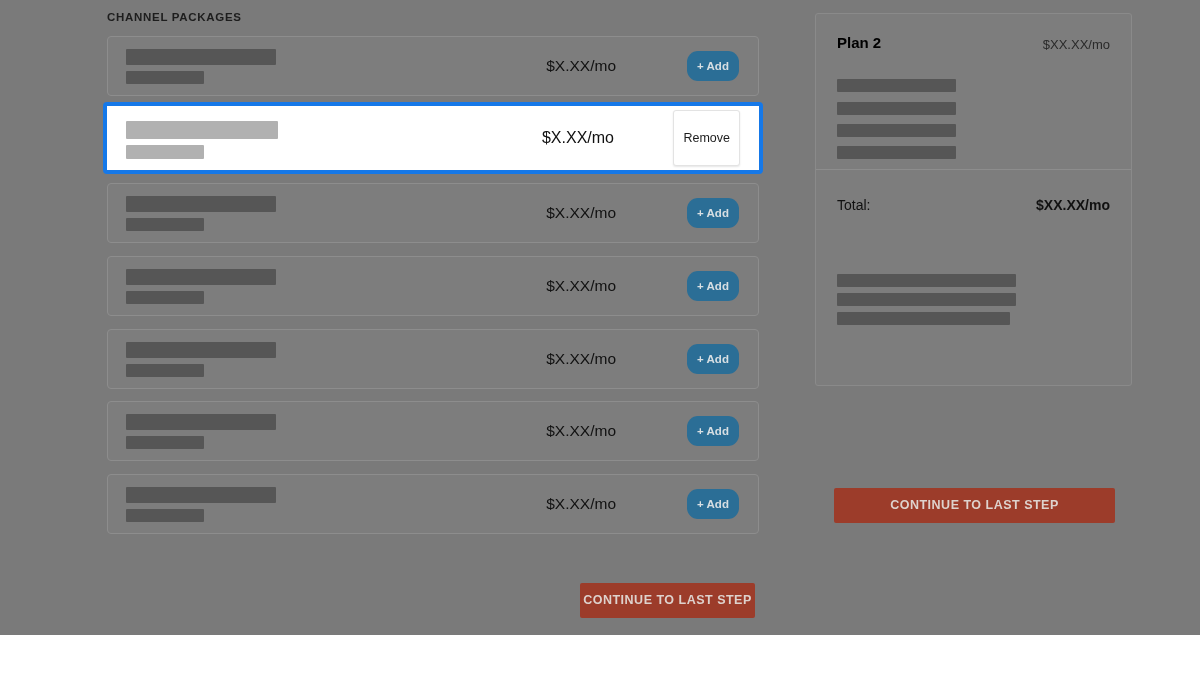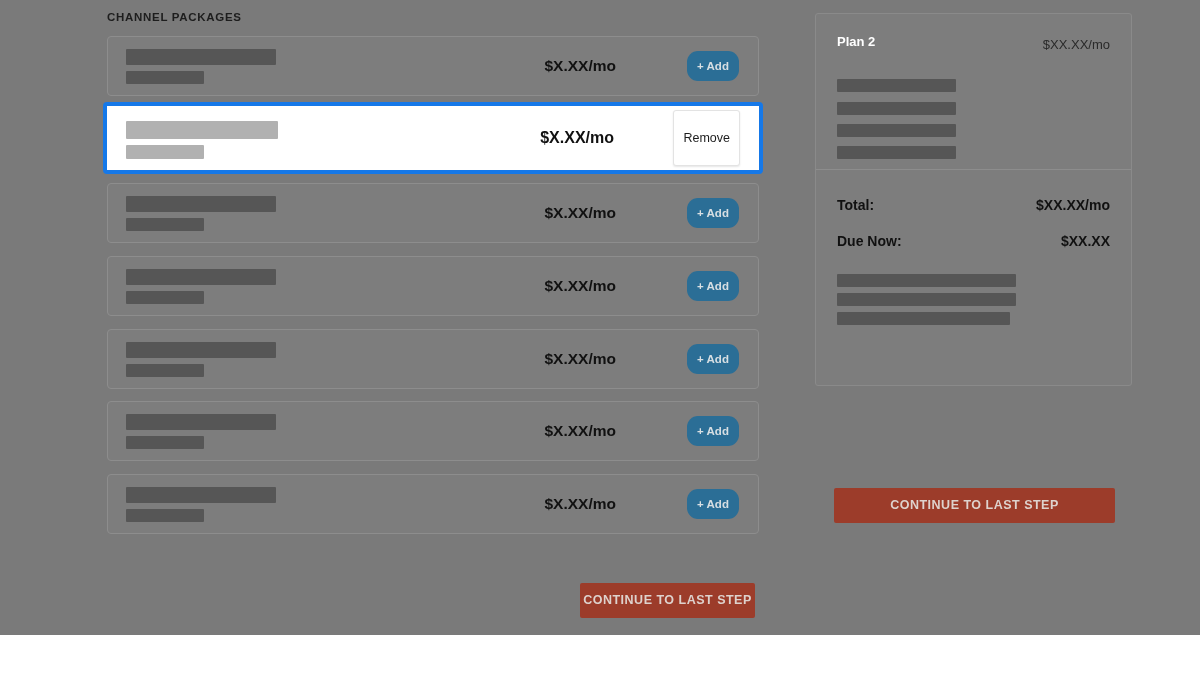--- a/index.html
+++ b/index.html
@@ -80,21 +80,21 @@
     width: 78px;
     height: 13px;
   }
 
   .price {
     position: absolute;
     right: 142px;
     top: 50%;
     transform: translateY(-50%);
     font-size: 15.5px;
-    font-weight: bold;
+    font-weight: normal;
     color: #111111;
     white-space: nowrap;
   }
 
   .add-btn {
     position: absolute;
     right: 19px;
     top: 50%;
     transform: translateY(-50%);
     width: 52px;
@@ -196,23 +196,23 @@
 
   #plan-head {
     position: relative;
     height: 155px;
     border-bottom: 1px solid #8d8d8d;
   }
   #plan-name {
     position: absolute;
     left: 21px;
     top: 20px;
-    font-size: 13px;
-    font-weight: bold;
-    color: #ffffff;
+    font-size: 15px;
+    font-weight: bold;
+    color: #000000;
   }
   #plan-price {
     position: absolute;
     right: 21px;
     top: 23px;
     font-size: 13px;
     color: #2a2a2a;
   }
   .plan-skel {
     position: absolute;
@@ -230,21 +230,21 @@
     position: absolute;
     left: 21px;
     right: 21px;
     height: 18px;
   }
   .total-label {
     position: absolute;
     left: 0;
     top: 0;
     font-size: 14px;
-    font-weight: bold;
+    font-weight: normal;
     color: #111111;
   }
   .total-value {
     position: absolute;
     right: 0;
     top: 0;
     font-size: 14px;
     font-weight: bold;
     color: #111111;
   }
@@ -344,24 +344,20 @@
         <div class="plan-skel" style="top:132px; width:119px;"></div>
       </div>
 
       <div id="totals">
 
         <div class="total-row" style="top:27px;">
           <span class="total-label">Total:</span>
           <span class="total-value">$XX.XX/mo</span>
         </div>
 
-        <div class="total-row" style="top:63px;">
-          <span class="total-label">Due Now:</span>
-          <span class="total-value">$XX.XX</span>
-        </div>
 
         <div class="sum-skel" style="top:104px; width:179px;"></div>
         <div class="sum-skel" style="top:123px; width:179px;"></div>
         <div class="sum-skel" style="top:142px; width:173px;"></div>
 
         <button id="panel-continue">CONTINUE TO LAST STEP</button>
       </div>
 
     </div>
 

